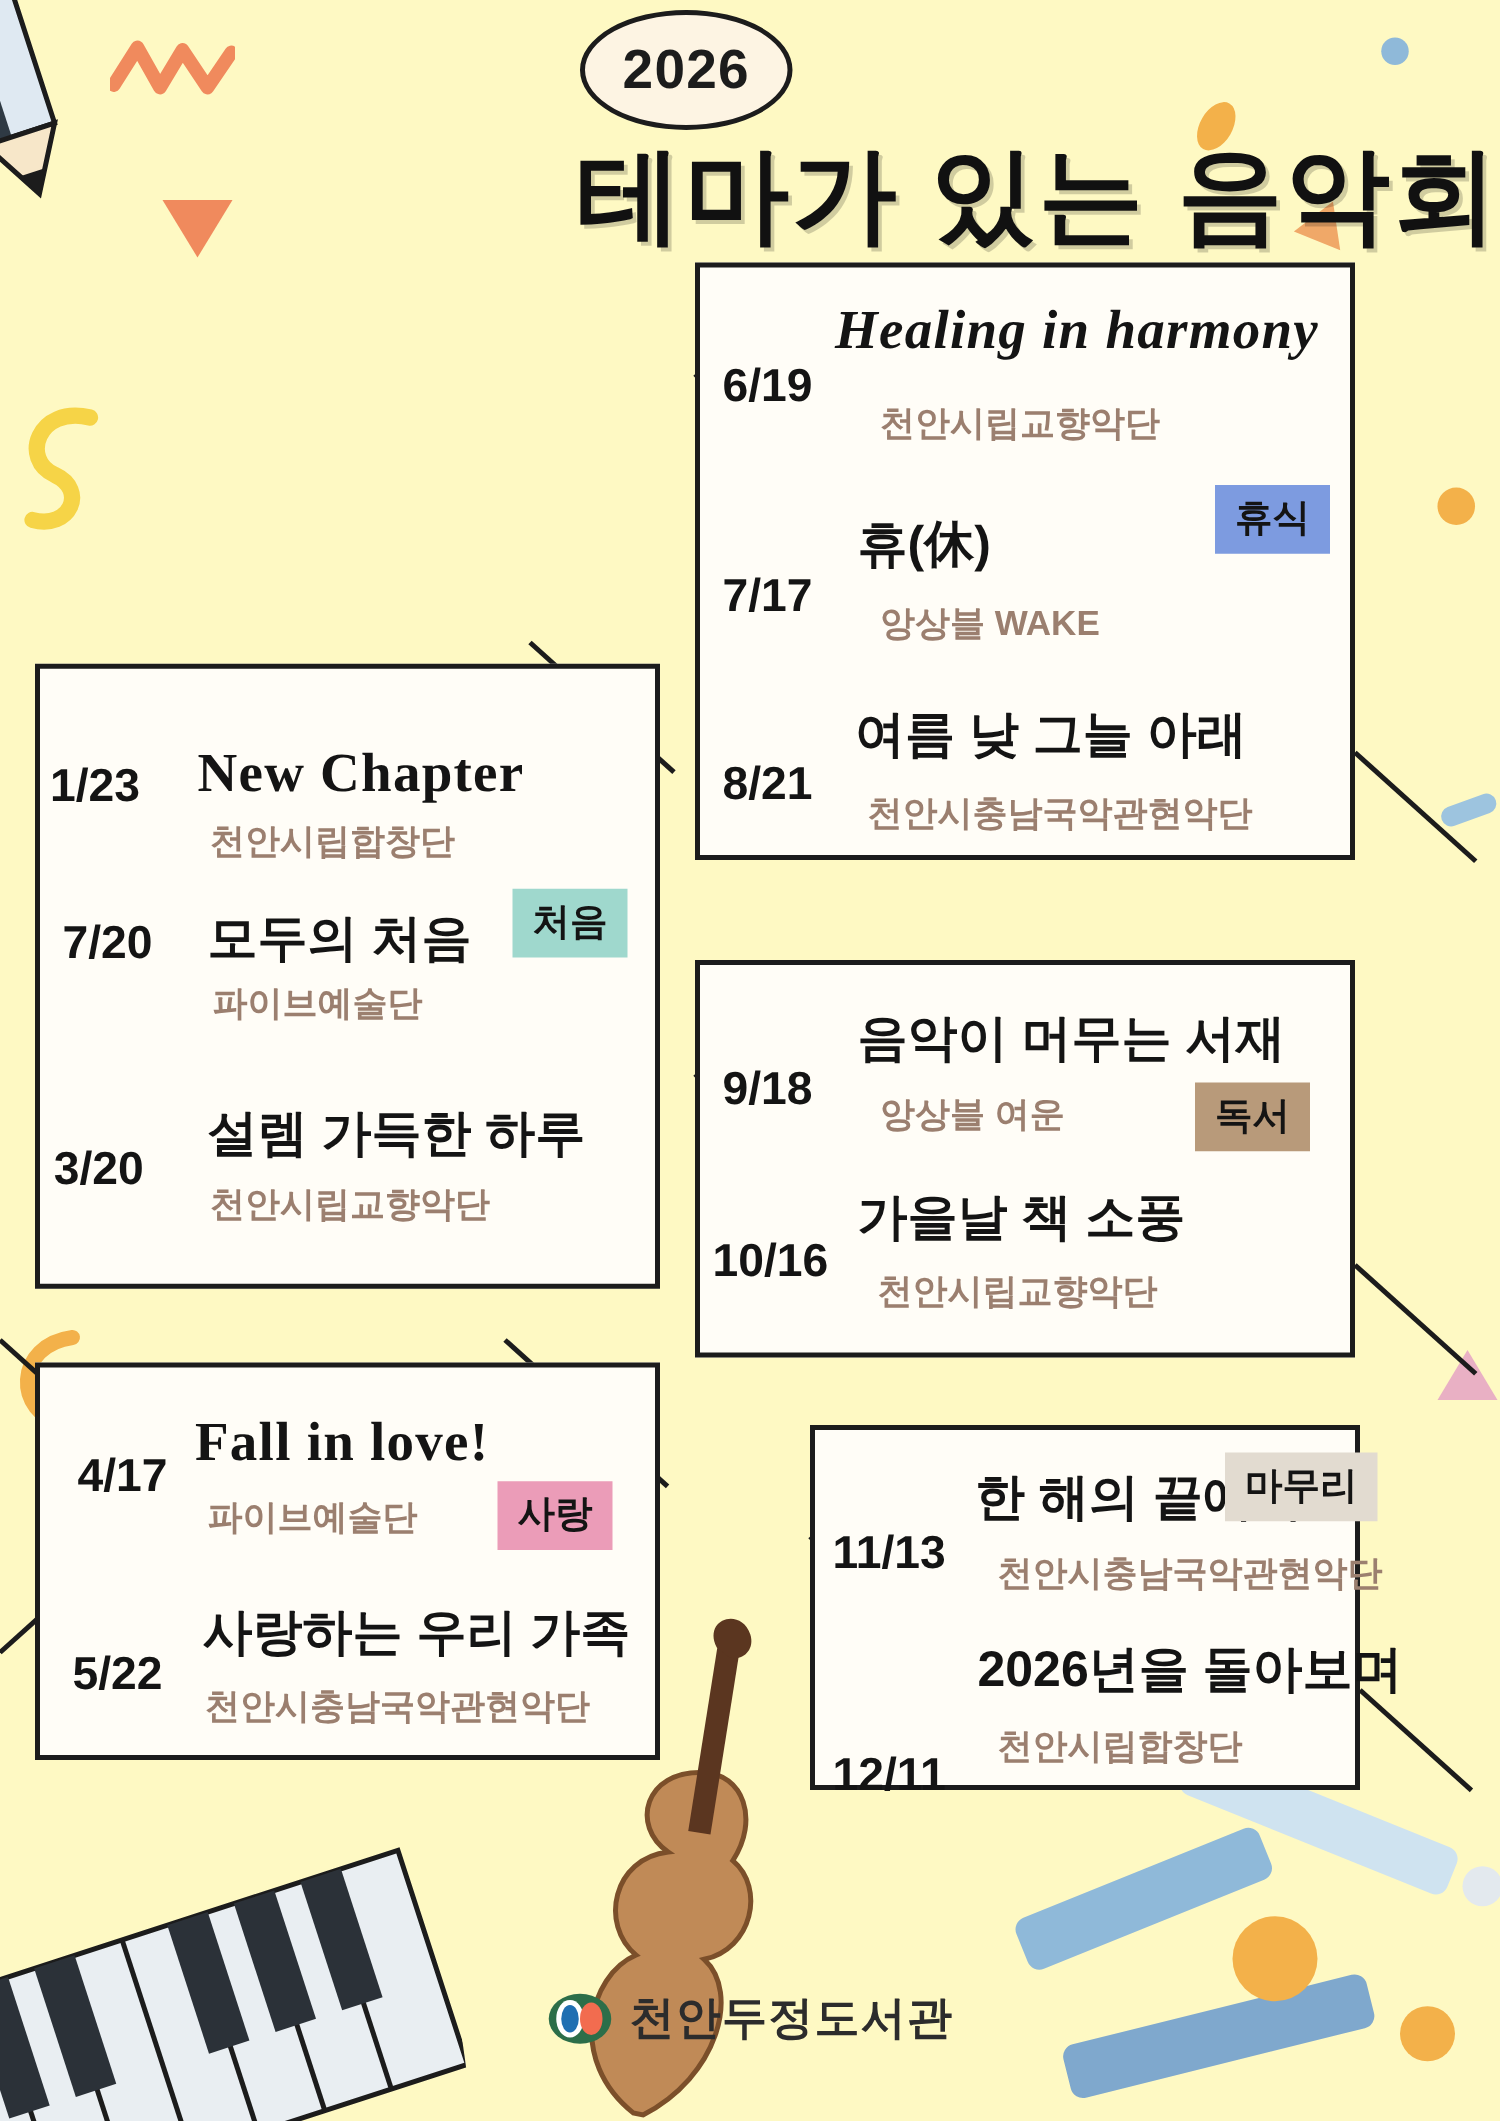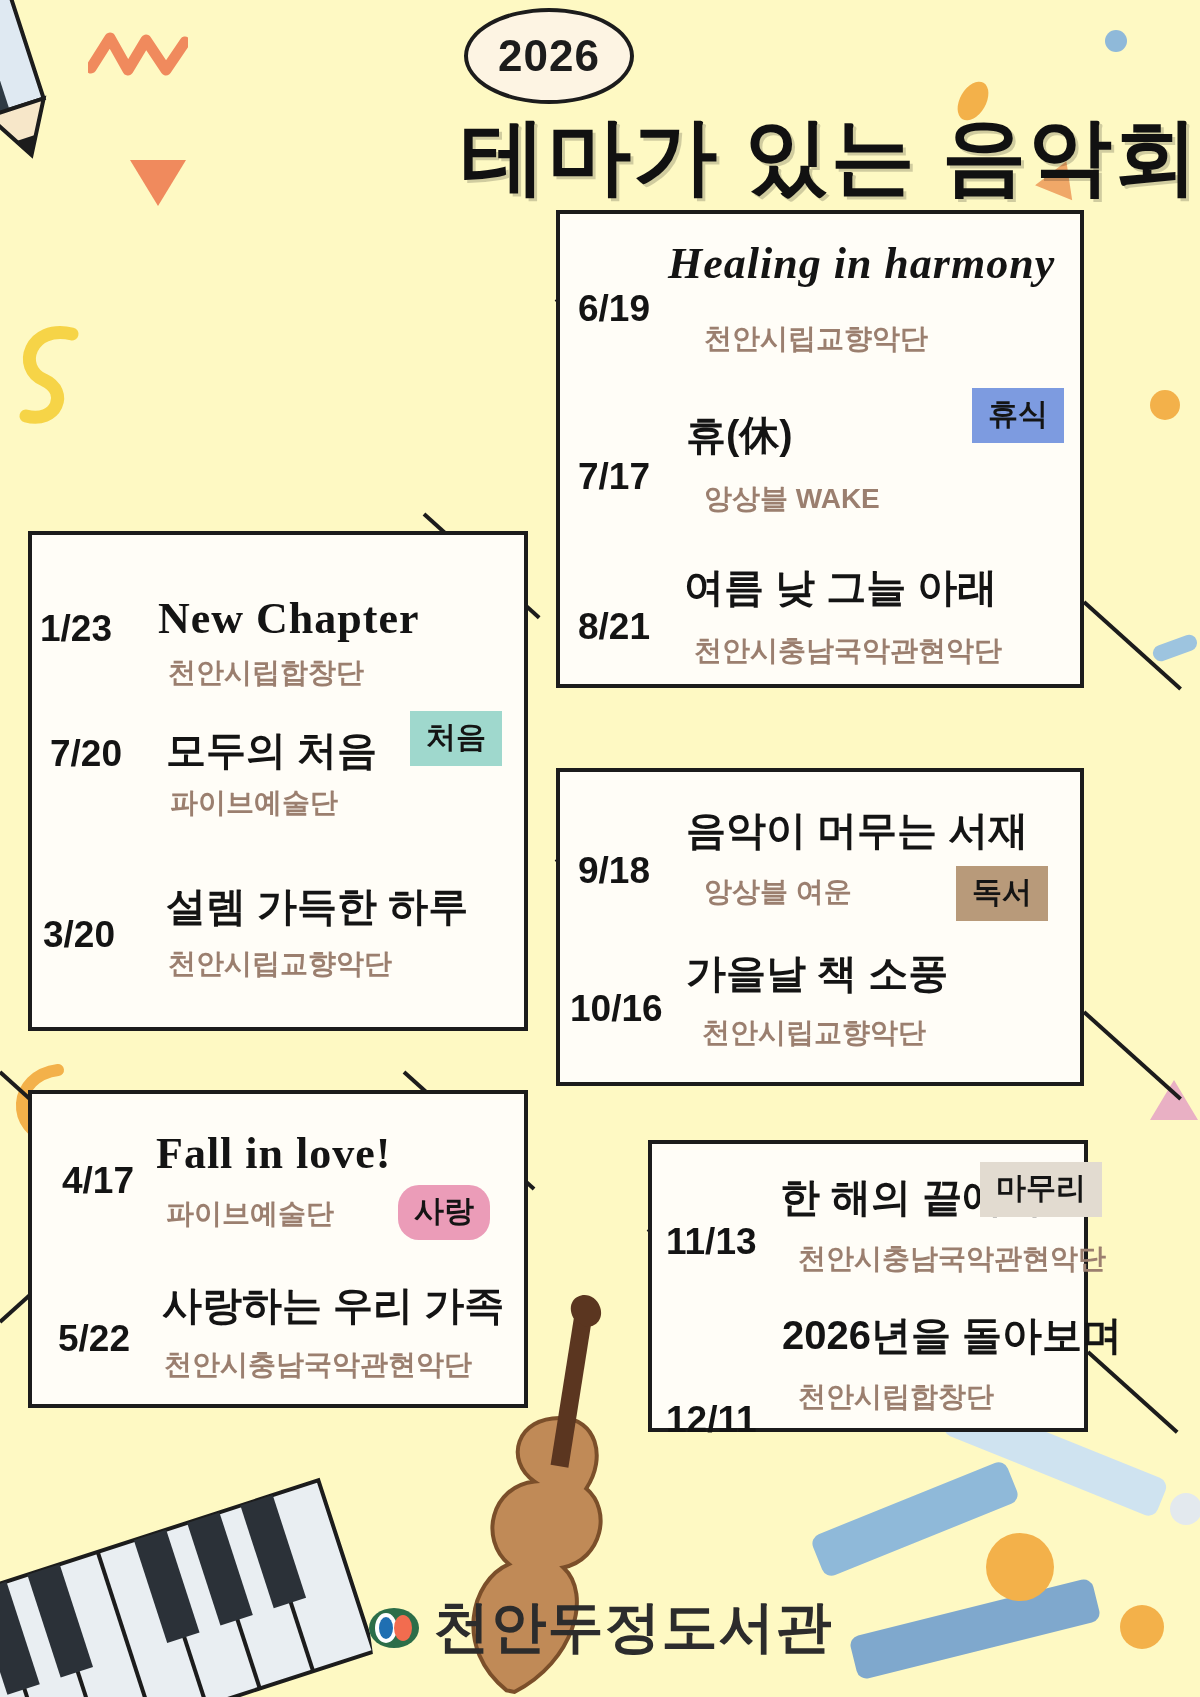--- a/index.html
+++ b/index.html
@@ -172,37 +172,37 @@
   }
   .tag {
     position: absolute;
     font-size: 30px;
     font-weight: bold;
     color: #141414;
     padding: 6px 16px 8px 16px;
     white-space: nowrap;
   }
   .tag-first { background: #9fd8cd; }
-  .tag-love  { background: #eb9cb8; border-radius: 21px; }
+  .tag-love  { background: #eb9cb8; }
   .tag-rest  { background: #7d9be0; }
   .tag-read  { background: #b89a7a; }
   .tag-end   { background: #e2dbd0; }
 
   
   .footer {
     position: absolute;
     left: 0; top: 1590px;
     width: 1200px;
     display: flex;
     align-items: center;
     justify-content: center;
     gap: 14px;
   }
   .footer-name {
-    font-size: 56px;
+    font-size: 36px;
     font-weight: bold;
     color: #2c2c2c;
     letter-spacing: 1px;
   }
 </style>
 </head>
 <body>
 
 <div class="poster">
 

